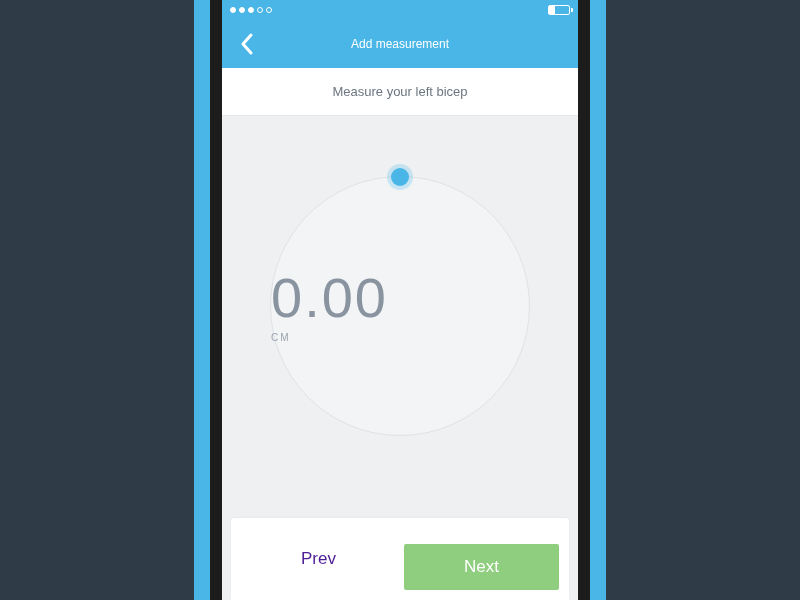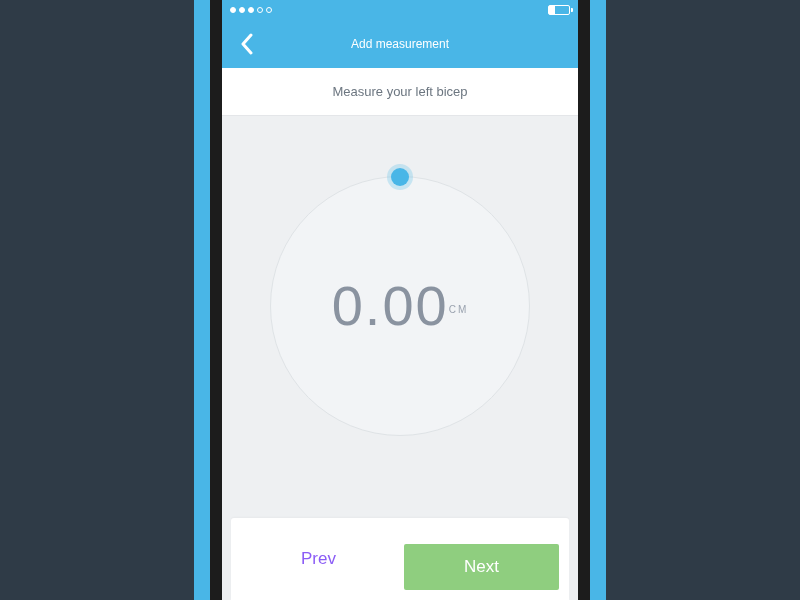--- a/index.html
+++ b/index.html
@@ -100,22 +100,21 @@
       align-items: center;
       justify-content: center;
       position: relative;
     }
     .dial-circle {
       width: 260px; height: 260px;
       border-radius: 50%;
       border: 1px solid #dfe3e6;
       background: #f2f4f6;
       display: flex;
-      flex-direction: row;
-      align-items: center;
+      flex-direction: column;
       justify-content: center;
       position: relative;
     }
     .dial-knob {
       position: absolute;
       top: -9px;
       left: 50%;
       transform: translateX(-50%);
       width: 18px; height: 18px;
       border-radius: 50%;
@@ -151,21 +150,21 @@
     }
     .btn {
       flex: 1;
       display: flex;
       align-items: center;
       justify-content: center;
       font-size: 17px;
       border-radius: 2px;
     }
     .btn-prev {
-      color: #8b5cf6;
+      color: #4c1d95;
       background: #fff;
     }
     .btn-next {
       color: #fff;
       background: #8fce7f;
       margin-top: 16px;
     }
   </style>
 </head>
 <body>

